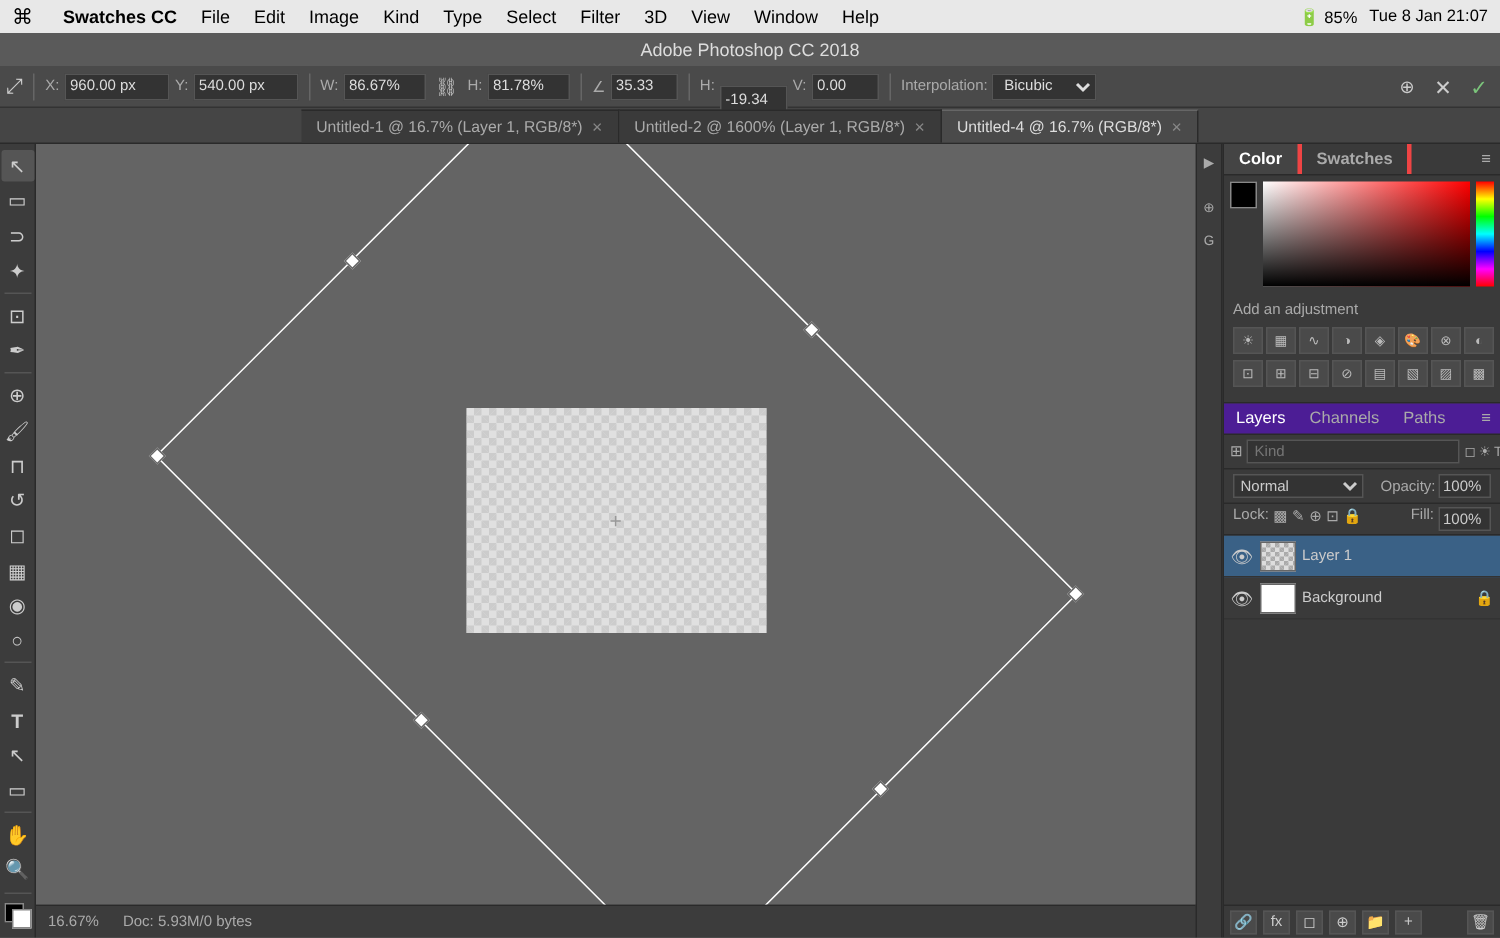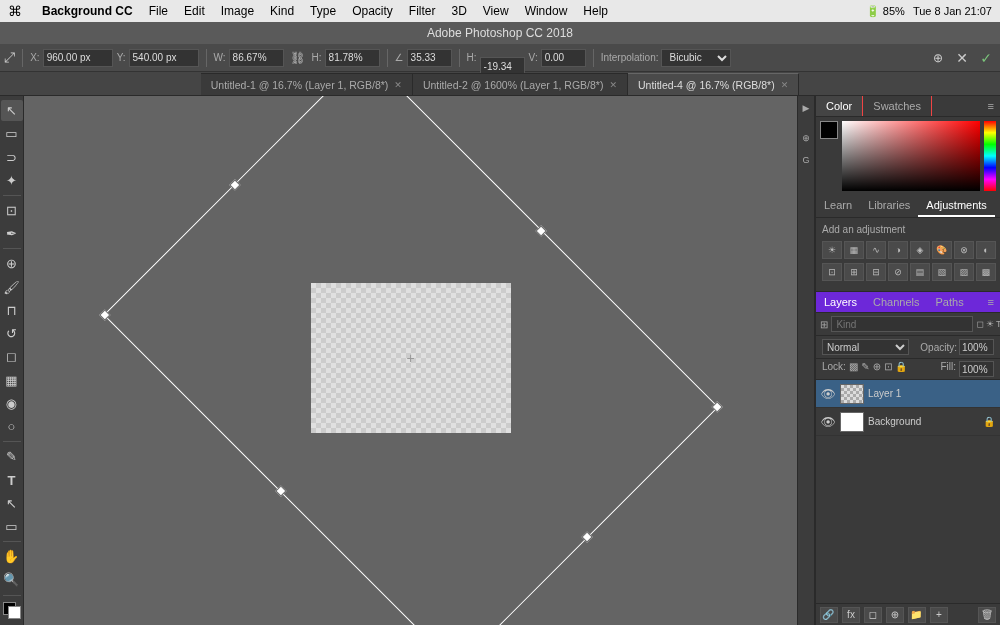--- a/index.html
+++ b/index.html
@@ -226,21 +226,22 @@
     }
     .panel-tabs {
       display: flex;
       border-bottom: 1px solid #2a2a2a;
     }
     .panel-tab {
       padding: 4px 10px;
       font-size: 11px;
       color: #aaa;
       cursor: pointer;
-      border-right: 1px solid #ef4444;
+      border-right: 3px solid #ef4444;
+      font-weight: bold;
     }
     .panel-tab.active { color: #fff; background: #444; }
     .panel-tab-menu { margin-left: auto; padding: 4px 6px; color: #aaa; cursor: pointer; }
 
     
     #color-picker-area {
       padding: 4px;
       display: flex;
       gap: 4px;
     }
@@ -307,21 +308,21 @@
 
     
     #layers-panel {
       flex: 1;
       display: flex;
       flex-direction: column;
       border-top: 1px solid #2a2a2a;
     }
     #layers-panel-tabs {
       display: flex;
-      background: #6d28d9;
+      background: #4c1d95;
       border-bottom: 1px solid #2a2a2a;
     }
     .layers-tab {
       padding: 4px 8px;
       font-size: 11px;
       color: #aaa;
       cursor: pointer;
     }
     .layers-tab.active { color: #fff; }
     .layers-tab-menu { margin-left: auto; padding: 4px 6px; color: #aaa; }
@@ -462,27 +463,27 @@
       flex: 1;
       display: flex;
       flex-direction: column;
     }
   </style>
 </head>
 <body>
 
 <div id="menu-bar">
   <span class="menu-apple">⌘</span>
-  <span class="menu-item bold">Background CC</span>
+  <span class="menu-item bold">Swatches CC</span>
   <span class="menu-item">File</span>
   <span class="menu-item">Edit</span>
   <span class="menu-item">Image</span>
   <span class="menu-item">Kind</span>
   <span class="menu-item">Type</span>
-  <span class="menu-item">Opacity</span>
+  <span class="menu-item">Select</span>
   <span class="menu-item">Filter</span>
   <span class="menu-item">3D</span>
   <span class="menu-item">View</span>
   <span class="menu-item">Window</span>
   <span class="menu-item">Help</span>
   <div class="menu-bar-right">
     <span>🔋 85%</span>
     <span>Tue 8 Jan  21:07</span>
   </div>
 </div>
@@ -608,20 +609,24 @@
         <div class="t-handle mr"></div>
       </div>
 
       <div id="canvas-inner">
         <div id="doc-canvas">
           <span id="canvas-cross">+</span>
         </div>
       </div>
     </div>
 
+    <div id="status-bar">
+      <span>16.67%</span>
+      <span>Doc: 5.93M/0 bytes</span>
+    </div>
   </div>
 
   <div id="panel-strip">
     <div class="strip-btn">▶</div>
     <div class="strip-btn" style="margin-top:8px;">⊕</div>
     <div class="strip-btn">G</div>
   </div>
 
   <div id="right-panel">
 
@@ -634,26 +639,20 @@
       <div id="color-picker-area">
         <div id="color-swatch-fg"></div>
         <div id="color-gradient">
           <div id="color-gradient-dark"></div>
         </div>
         <div id="color-hue-strip"></div>
       </div>
     </div>
 
     <div>
-      <div id="adj-tabs">
-        <div class="adj-tab">Learn</div>
-        <div class="adj-tab">Libraries</div>
-        <div class="adj-tab active">Adjustments</div>
-        <div class="adj-tab-menu">≡</div>
-      </div>
       <div id="adj-content">
         <div class="adj-subtitle">Add an adjustment</div>
 
         <div class="adj-icons-grid">
           <div class="adj-icon">☀</div>
           <div class="adj-icon">▦</div>
           <div class="adj-icon">∿</div>
           <div class="adj-icon">◑</div>
           <div class="adj-icon">◈</div>
           <div class="adj-icon">🎨</div>

